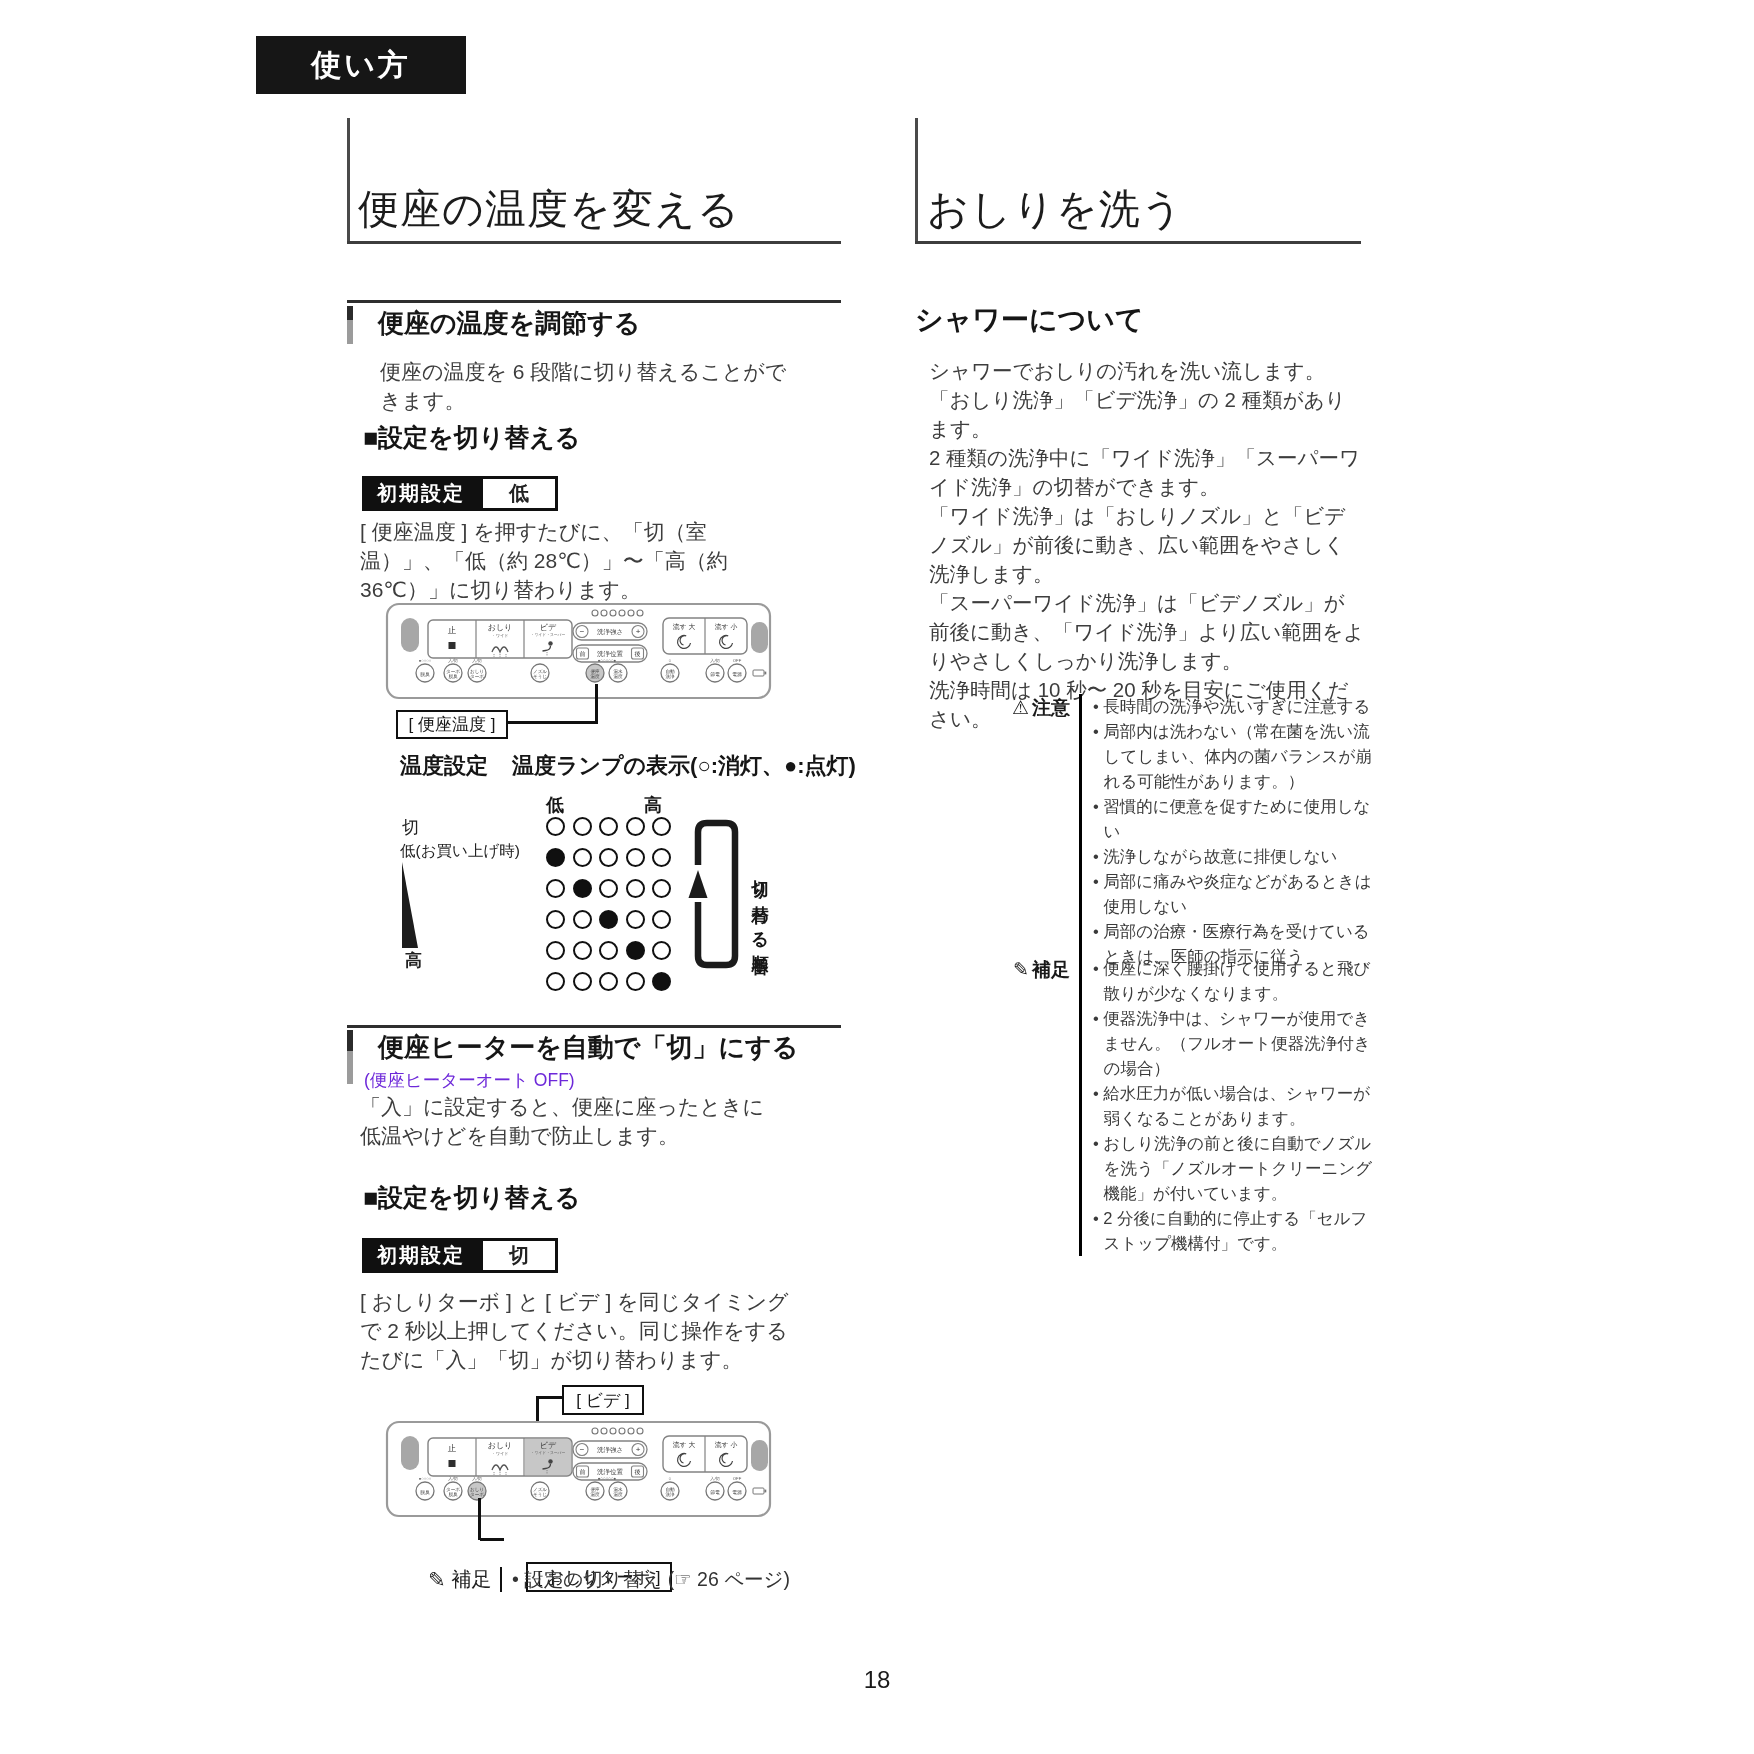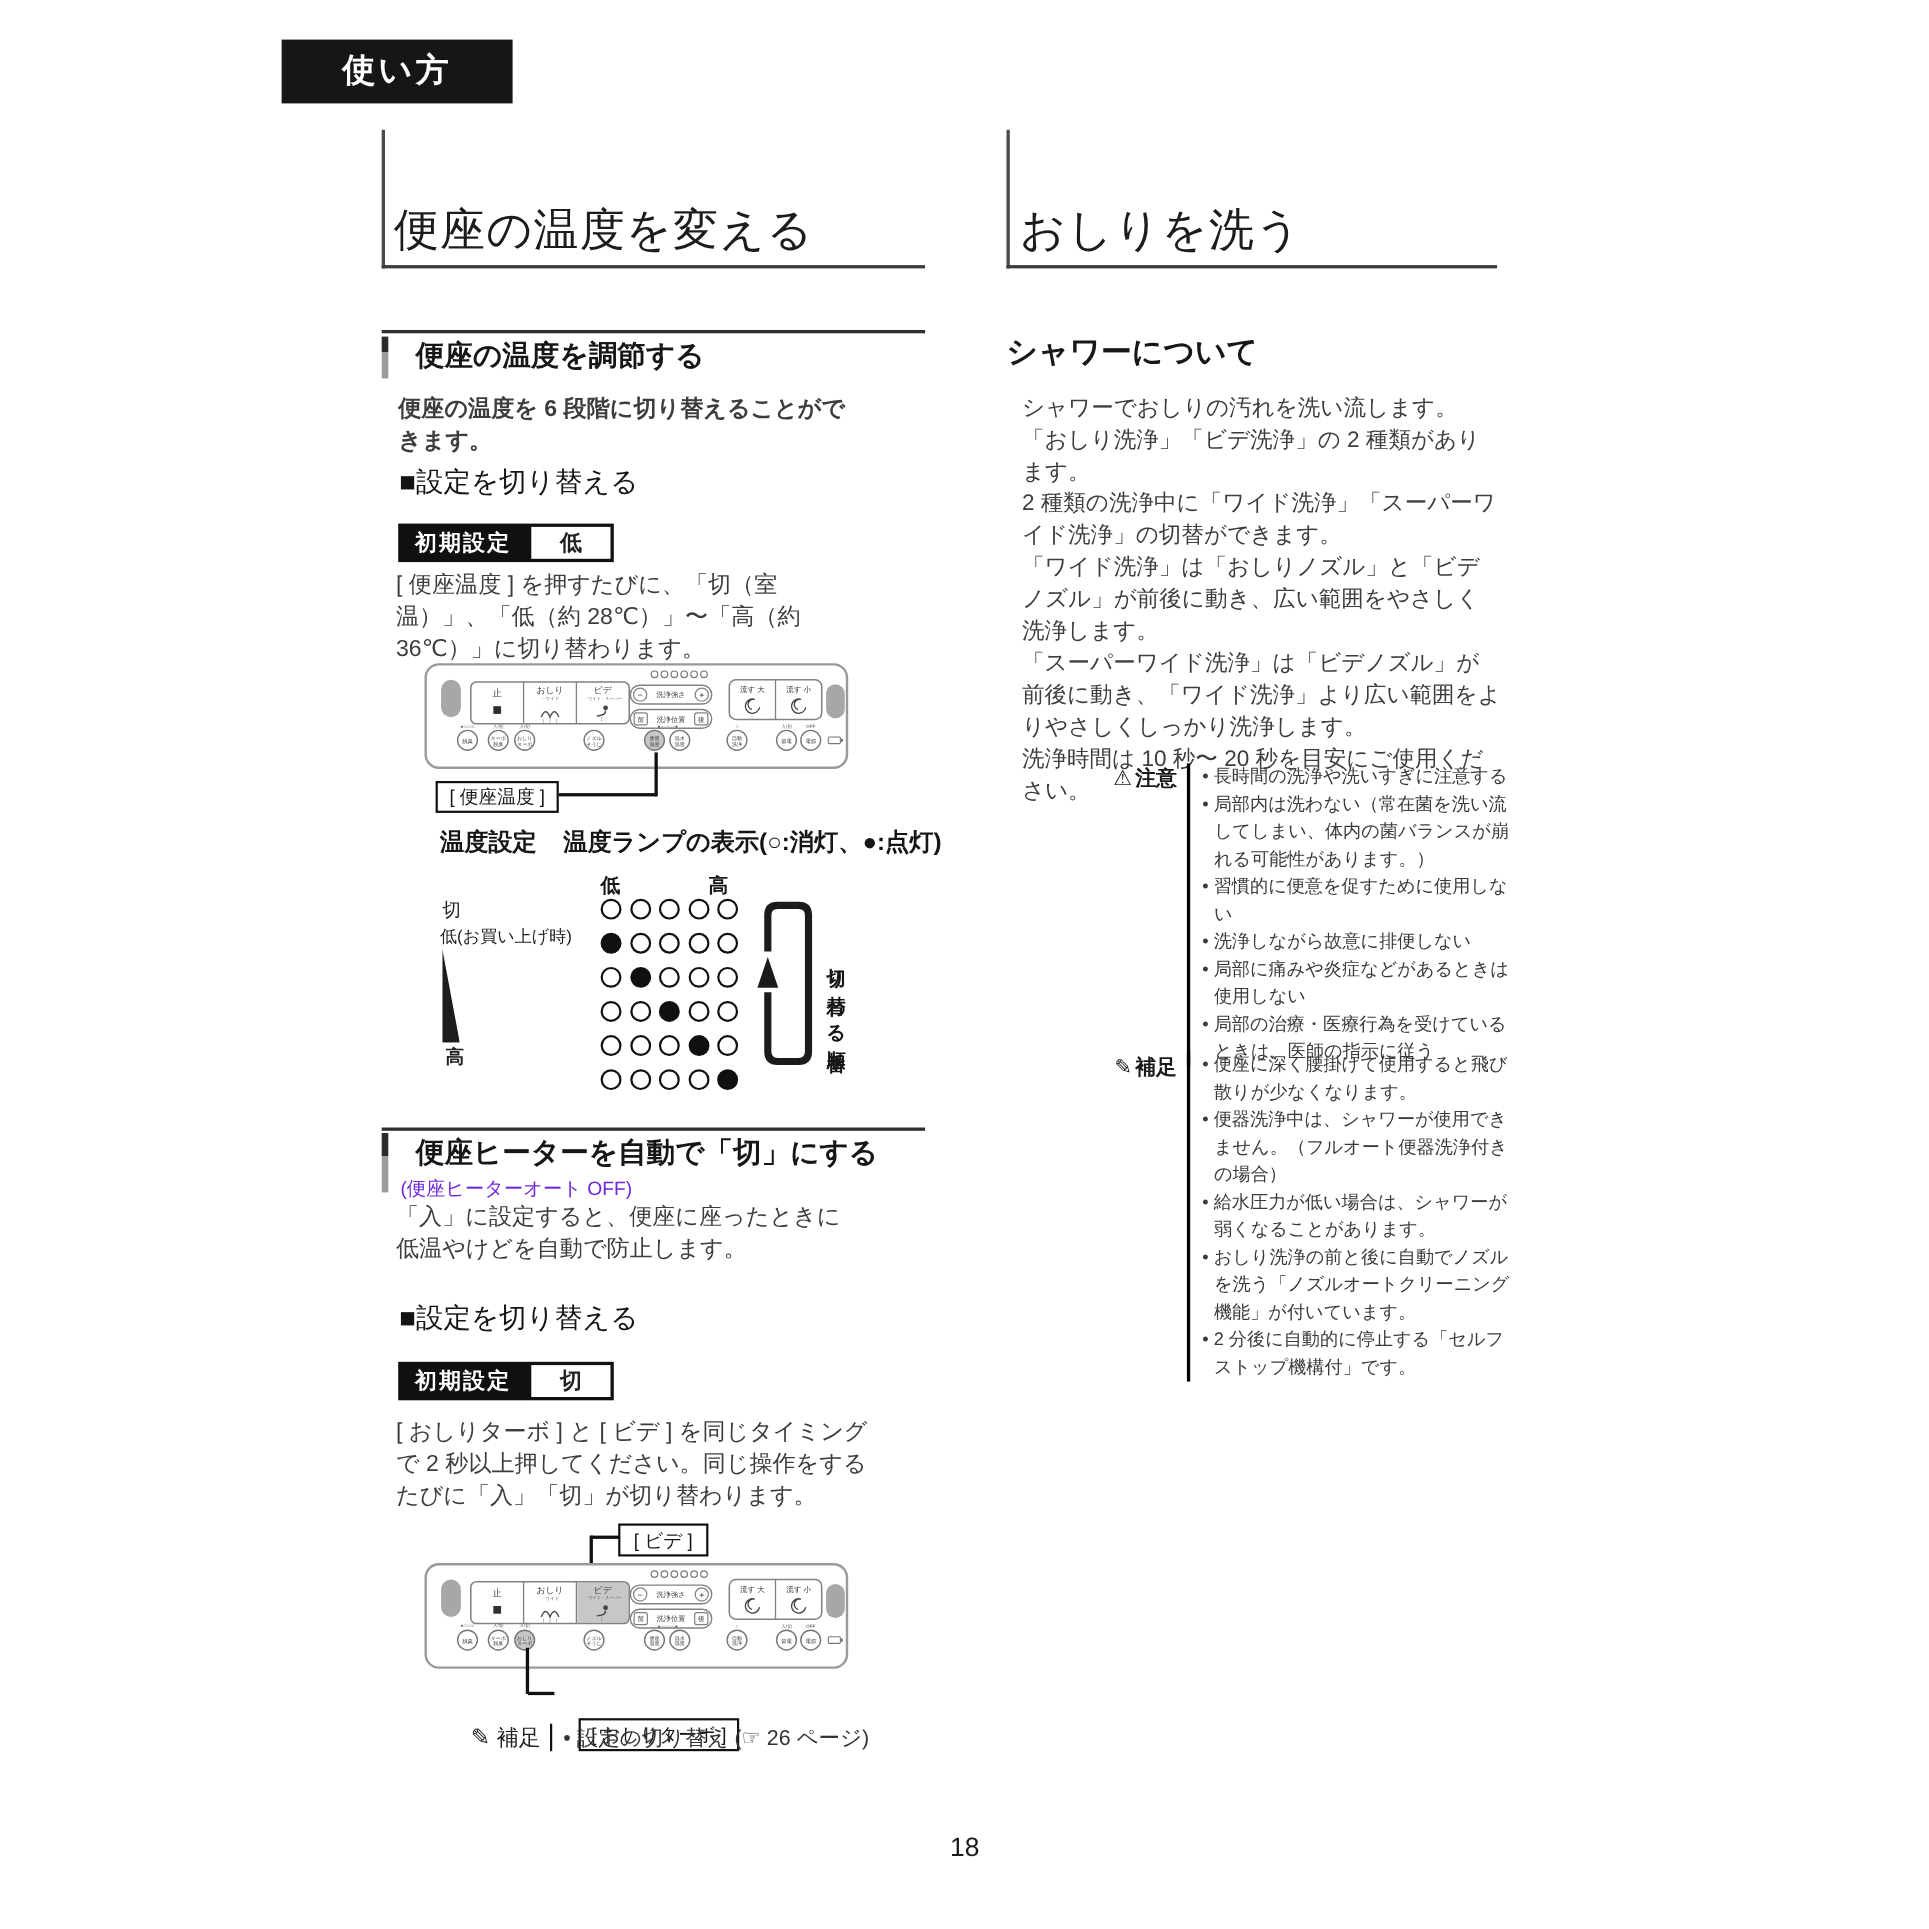--- a/index.html
+++ b/index.html
@@ -10,21 +10,21 @@
        font-size:30px;font-weight:bold;line-height:58px;text-align:center;letter-spacing:3px;}
   .vrule{width:3px;background:#4a4a4a;}
   .hline{background:#3d3d3d;}
   .h1{font-size:41px;font-weight:500;color:#1c1c1c;letter-spacing:1px;white-space:nowrap;}
   .secrule{height:2.5px;background:#2e2e2e;}
   .sechead{display:flex;align-items:stretch;}
   .sechead .bar{width:6px;background:linear-gradient(#2b2b2b 0 38%,#9b9b9b 38% 100%);}
   .sechead .ht{font-size:26px;font-weight:bold;color:#161616;padding-left:11px;white-space:nowrap;margin-left:14px;}
   .sechead .hs{font-size:17.5px;font-weight:normal;color:#6d28d9;padding-left:11px;margin-top:3px;white-space:nowrap;}
   .btxt{font-size:21px;line-height:29px;color:#3d3d3d;}
-  .switchhead{font-size:25px;font-weight:normal;color:#141414;white-space:nowrap;}
+  .switchhead{font-size:25px;font-weight:bold;color:#141414;white-space:nowrap;}
   .badge{display:flex;align-items:stretch;}
   .badge .k{background:#101010;color:#fff;font-size:20px;font-weight:bold;padding:4px 15px;letter-spacing:2px;}
   .badge .v{border:3px solid #101010;background:#fff;width:72px;font-size:20px;font-weight:bold;
             display:flex;align-items:center;justify-content:center;}
   .cobox{border:2.5px solid #101010;background:#fff;display:flex;align-items:center;justify-content:center;
          font-size:17px;color:#161616;white-space:nowrap;}
   .cline{background:#101010;}
   .lampcap{font-size:22px;font-weight:bold;color:#161616;white-space:nowrap;}
   .collab{font-size:18px;font-weight:bold;color:#161616;}
   .lamp-row{display:flex;margin-bottom:12px;}
@@ -63,21 +63,21 @@
 
   <div class="abs vrule" style="left:915px;top:118px;height:126px;"></div>
   <div class="abs h1" style="left:927px;top:182px;">おしりを洗う</div>
   <div class="abs hline" style="left:915px;top:241px;width:446px;height:3px;"></div>
 
   <div class="abs secrule" style="left:347px;top:300px;width:494px;"></div>
   <div class="abs sechead" style="left:347px;top:306px;height:38px;">
     <div class="bar"></div>
     <div class="ht">便座の温度を調節する</div>
   </div>
-  <div class="abs btxt" style="left:362px;top:357px;width:420px;font-weight:bold;">便座の温度を 6 段階に切り替えることができます。</div>
+  <div class="abs btxt" style="left:380px;top:357px;width:420px;">便座の温度を 6 段階に切り替えることができます。</div>
   <div class="abs switchhead" style="left:363px;top:421px;">■設定を切り替える</div>
   <div class="abs badge" style="left:362px;top:476px;">
     <div class="k">初期設定</div>
     <div class="v">低</div>
   </div>
   <div class="abs btxt" style="left:360px;top:517px;width:404px;">[ 便座温度 ] を押すたびに、「切（室温）」、「低（約 28℃）」〜「高（約 36℃）」に切り替わります。</div>
 
   <div class="abs remote" style="left:385px;top:602px;"><svg viewBox="0 0 387 98" width="387" height="98">
         <rect x="2" y="2" width="383" height="94" rx="12" fill="#fff" stroke="#9a9a9a" stroke-width="2.2"></rect>
         <rect x="16" y="16" width="18" height="34" rx="9" fill="#a7a7a7"></rect>

